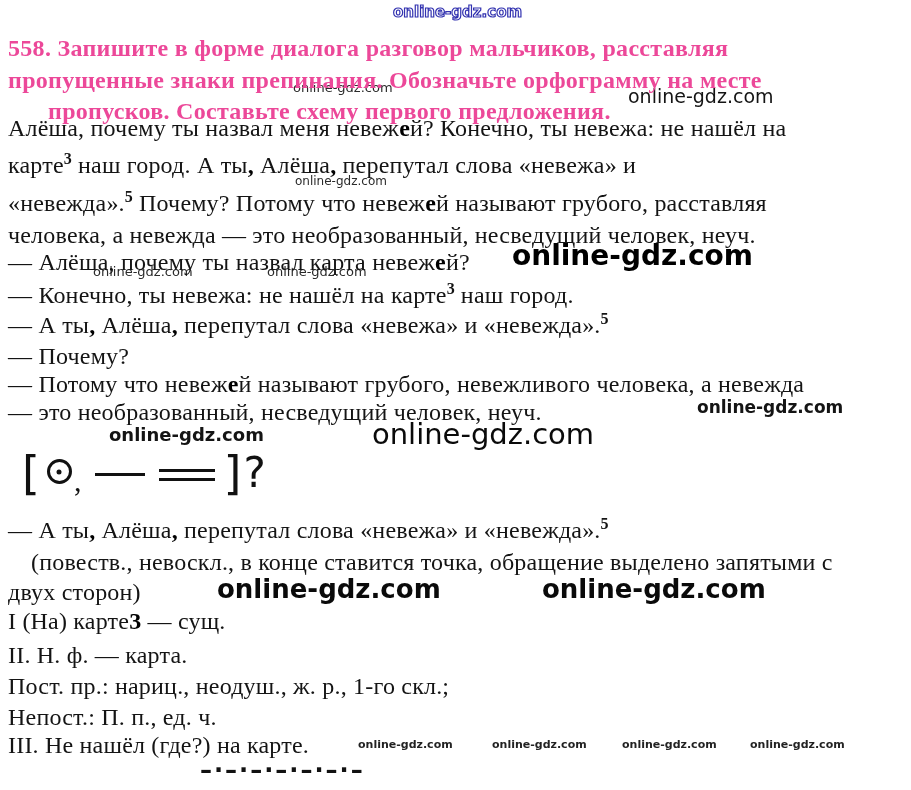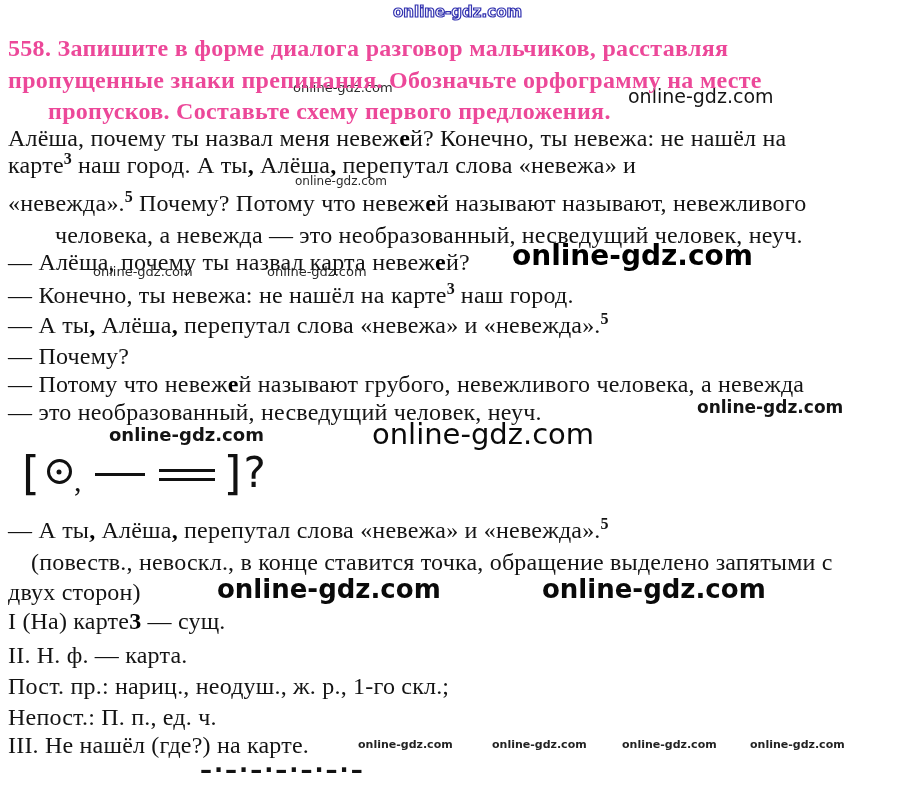--- a/index.html
+++ b/index.html
@@ -77,24 +77,24 @@
   <div class="wm wm-lg3" style="left:542px;top:574px;">online-gdz.com</div>
   <div class="wm wm-xs" style="left:358px;top:738px;">online-gdz.com</div>
   <div class="wm wm-xs" style="left:492px;top:738px;">online-gdz.com</div>
   <div class="wm wm-xs" style="left:622px;top:738px;">online-gdz.com</div>
   <div class="wm wm-xs" style="left:750px;top:738px;">online-gdz.com</div>
 
   <div class="tline title" style="left:8px;top:34px;">558. Запишите в форме диалога разговор мальчиков, расставляя</div>
   <div class="tline title" style="left:8px;top:66px;">пропущенные знаки препинания. Обозначьте орфограмму на месте</div>
   <div class="tline title" style="left:8px;top:97px;margin-left:40px;">пропусков. Составьте схему первого предложения.</div>
 
-  <div class="tline" style="left:8px;top:124px;"><span>Алёша, почему ты назвал меня невеж</span><span class="bch">е</span><span>й? Конечно, ты невежа: не нашёл на</span></div>
+  <div class="tline" style="left:8px;top:114px;"><span>Алёша, почему ты назвал меня невеж</span><span class="bch">е</span><span>й? Конечно, ты невежа: не нашёл на</span></div>
   <div class="tline" style="left:8px;top:151px;"><span>карте</span><span class="supn">3</span><span> наш город. А ты</span><span class="bch">,</span><span> Алёша</span><span class="bch">,</span><span> перепутал слова «невежа» и</span></div>
-  <div class="tline" style="left:8px;top:189px;"><span>«невежда».</span><span class="supn">5</span><span> Почему? Потому что невеж</span><span class="bch">е</span><span>й называют называют, невежливого</span></div>
-  <div class="tline" style="left:8px;top:221px;margin-left:47px;">человека, а невежда — это необразованный, несведущий человек, неуч.</div>
+  <div class="tline" style="left:8px;top:189px;"><span>«невежда».</span><span class="supn">5</span><span> Почему? Потому что невеж</span><span class="bch">е</span><span>й называют грубого, расставляя</span></div>
+  <div class="tline" style="left:8px;top:221px;">человека, а невежда — это необразованный, несведущий человек, неуч.</div>
 
   <div class="tline" style="left:8px;top:248px;"><span>— Алёша, почему ты назвал карта невеж</span><span class="bch">е</span><span>й?</span></div>
   <div class="tline" style="left:8px;top:281px;"><span>— Конечно, ты невежа: не нашёл на карте</span><span class="supn">3</span><span> наш город.</span></div>
   <div class="tline" style="left:8px;top:311px;"><span>— А ты</span><span class="bch">,</span><span> Алёша</span><span class="bch">,</span><span> перепутал слова «невежа» и «невежда».</span><span class="supn">5</span></div>
   <div class="tline" style="left:8px;top:342px;">— Почему?</div>
   <div class="tline" style="left:8px;top:370px;"><span>— Потому что невеж</span><span class="bch">е</span><span>й называют грубого, невежливого человека, а невежда</span></div>
   <div class="tline" style="left:8px;top:398px;">— это необразованный, несведущий человек, неуч.</div>
 
   <div class="scheme">
     <span class="sch-bracket">[</span>

